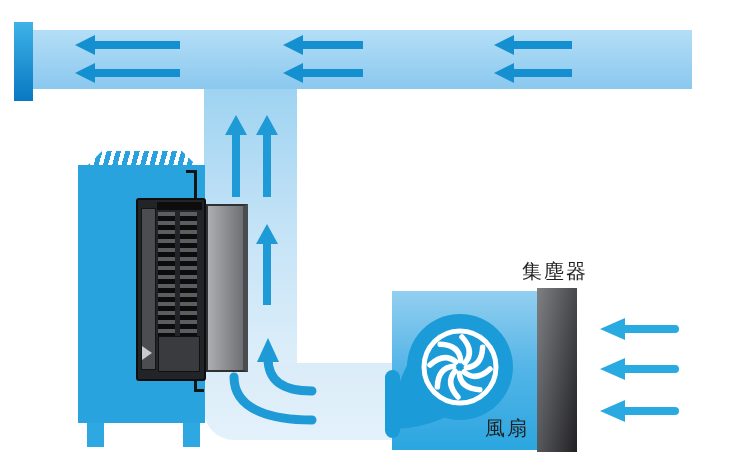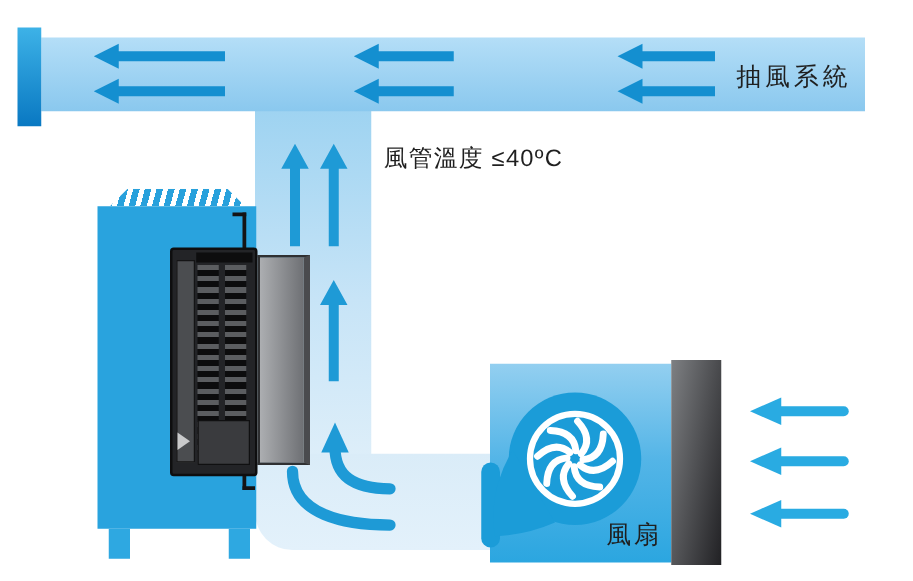--- a/index.html
+++ b/index.html
@@ -107,22 +107,21 @@
         <path d="M2,-30 Q15,-16 5,-4" transform="rotate(90)"></path>
         <path d="M2,-30 Q15,-16 5,-4" transform="rotate(135)"></path>
         <path d="M2,-30 Q15,-16 5,-4" transform="rotate(180)"></path>
         <path d="M2,-30 Q15,-16 5,-4" transform="rotate(225)"></path>
         <path d="M2,-30 Q15,-16 5,-4" transform="rotate(270)"></path>
         <path d="M2,-30 Q15,-16 5,-4" transform="rotate(315)"></path>
       </g>
     </g>
   </svg>
 
-  <div class="label" style="left:589px;top:51px;font-size:20px;letter-spacing:3px;">抽風系統</div>
-
-  <div class="label" style="left:307px;top:118px;font-size:19px;letter-spacing:1px;">風管溫度 ≤40ºC</div>
 
 
 
+
+  <div class="label" style="left:522px;top:260px;font-size:20px;letter-spacing:2px;">集塵器</div>
 
   <div class="label" style="left:485px;top:417px;font-size:20px;letter-spacing:2px;">風扇</div>
 
 </div>
 
 </body></html>

